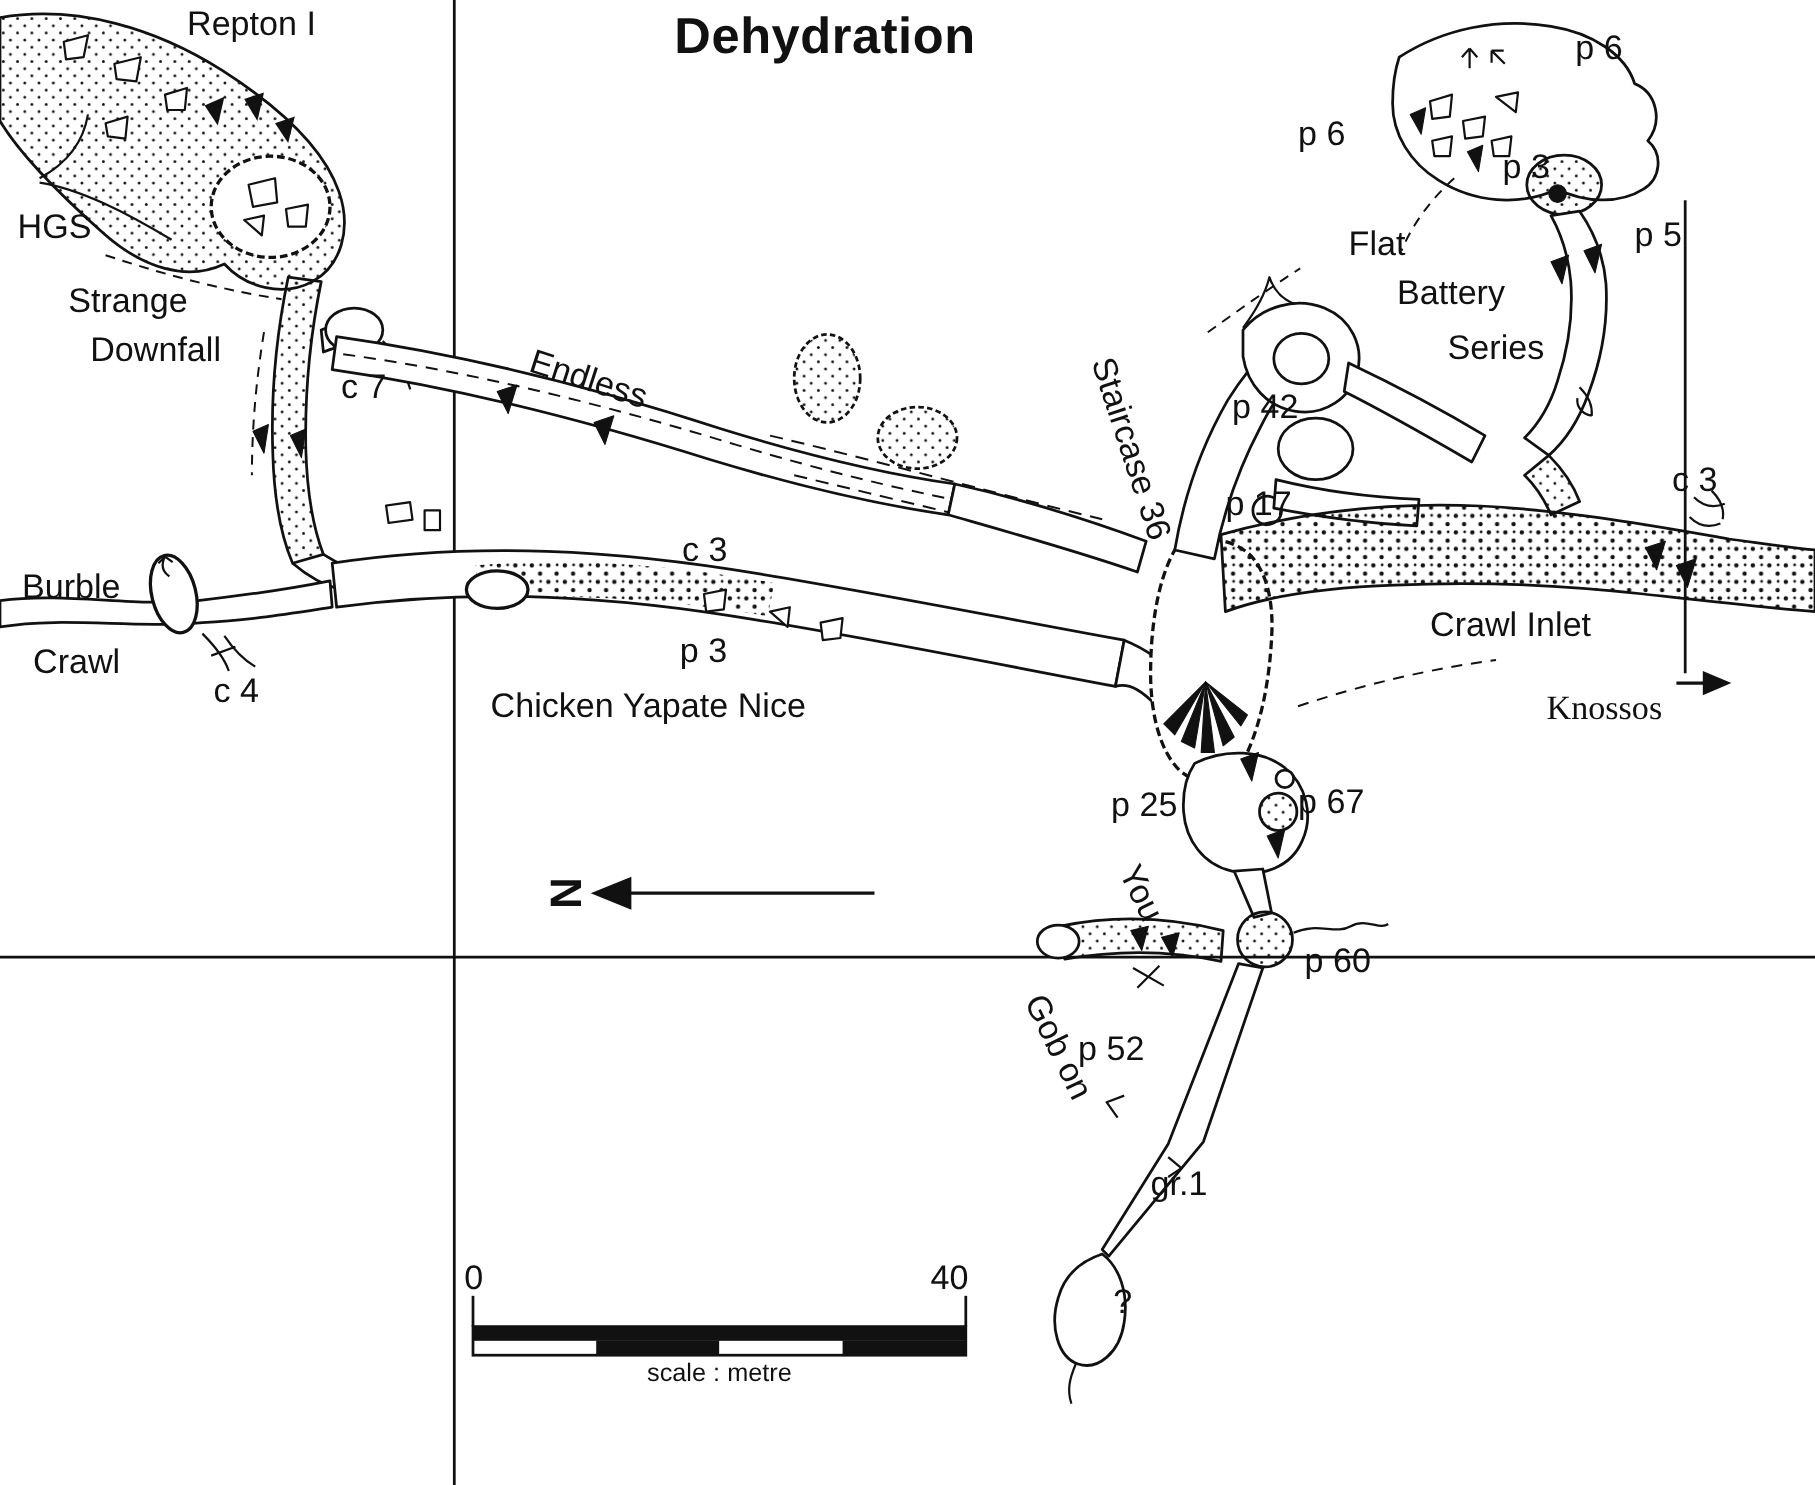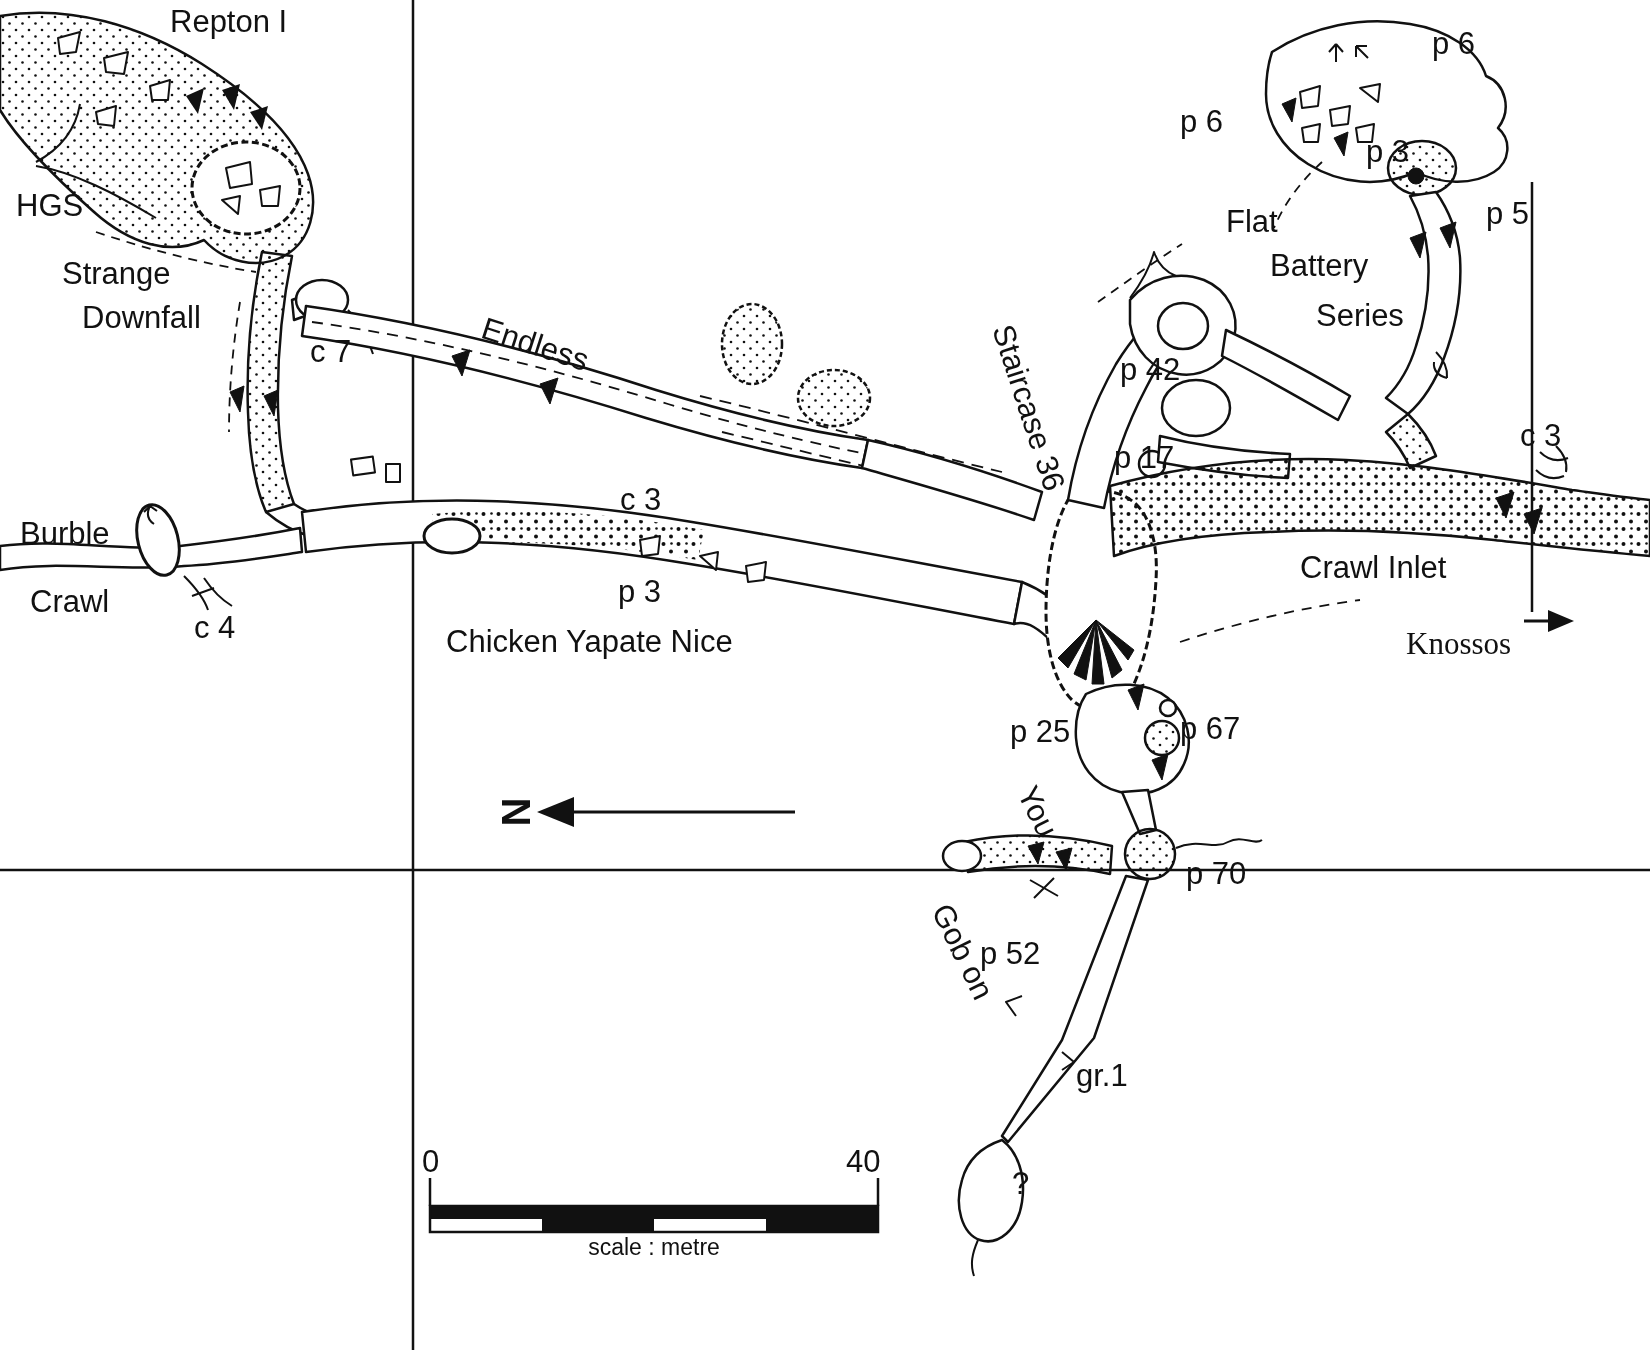--- a/index.html
+++ b/index.html
@@ -200,20 +200,21 @@
       <rect x="430" y="1206" width="448" height="13" fill="#111" stroke="none"></rect>
       <rect x="430" y="1219" width="112" height="13" fill="#fff" stroke="none"></rect>
       <rect x="542" y="1219" width="112" height="13" fill="#111" stroke="none"></rect>
       <rect x="654" y="1219" width="112" height="13" fill="#fff" stroke="none"></rect>
       <rect x="766" y="1219" width="112" height="13" fill="#111" stroke="none"></rect>
       <rect x="430" y="1206" width="448" height="26" fill="none" stroke-width="2.5"></rect>
     </g>
   </svg>
 
   <div class="title">
+    <div>Dehydration</div>
   </div>
 
   <div class="lbl" style="left:170px;top:6px;">Repton I</div>
   <div class="lbl" style="left:1432px;top:28px;">p 6</div>
   <div class="lbl" style="left:1180px;top:106px;">p 6</div>
   <div class="lbl" style="left:1366px;top:136px;">p 3</div>
   <div class="lbl" style="left:16px;top:190px;">HGS</div>
   <div class="lbl" style="left:1486px;top:198px;">p 5</div>
   <div class="lbl" style="left:1226px;top:206px;">Flat</div>
   <div class="lbl" style="left:62px;top:258px;">Strange</div>
@@ -230,24 +231,24 @@
   <div class="lbl" style="left:20px;top:518px;">Burble</div>
   <div class="lbl" style="left:1300px;top:552px;">Crawl Inlet</div>
   <div class="lbl" style="left:30px;top:586px;">Crawl</div>
   <div class="lbl" style="left:618px;top:576px;">p 3</div>
   <div class="lbl" style="left:194px;top:612px;">c 4</div>
   <div class="lbl" style="left:1406px;top:628px;font-family:Liberation Serif, serif;">Knossos</div>
   <div class="lbl" style="left:446px;top:626px;">Chicken Yapate Nice</div>
   <div class="lbl" style="left:1010px;top:716px;">p 25</div>
   <div class="lbl" style="left:1180px;top:713px;">p 67</div>
   <div class="lbl" style="left:1037px;top:812px;transform:translate(-50%,-50%) rotate(64deg);">You</div>
-  <div class="lbl" style="left:1186px;top:858px;">p 70</div>
+  <div class="lbl" style="left:1186px;top:858px;">p 60</div>
   <div class="lbl" style="left:962px;top:952px;transform:translate(-50%,-50%) rotate(64deg);">Gob on</div>
   <div class="lbl" style="left:980px;top:938px;">p 52</div>
-  <div class="lbl" style="left:1046px;top:1060px;margin-left:30px;">gr.1</div>
+  <div class="lbl" style="left:1046px;top:1060px;">gr.1</div>
   <div class="lbl" style="left:1012px;top:1168px;">?</div>
 
   <div class="north-n">N</div>
 
   <div class="lbl" style="left:422px;top:1146px;">0</div>
   <div class="lbl" style="left:846px;top:1146px;">40</div>
   <div class="caption">scale : metre</div>
 
 </div>
 

